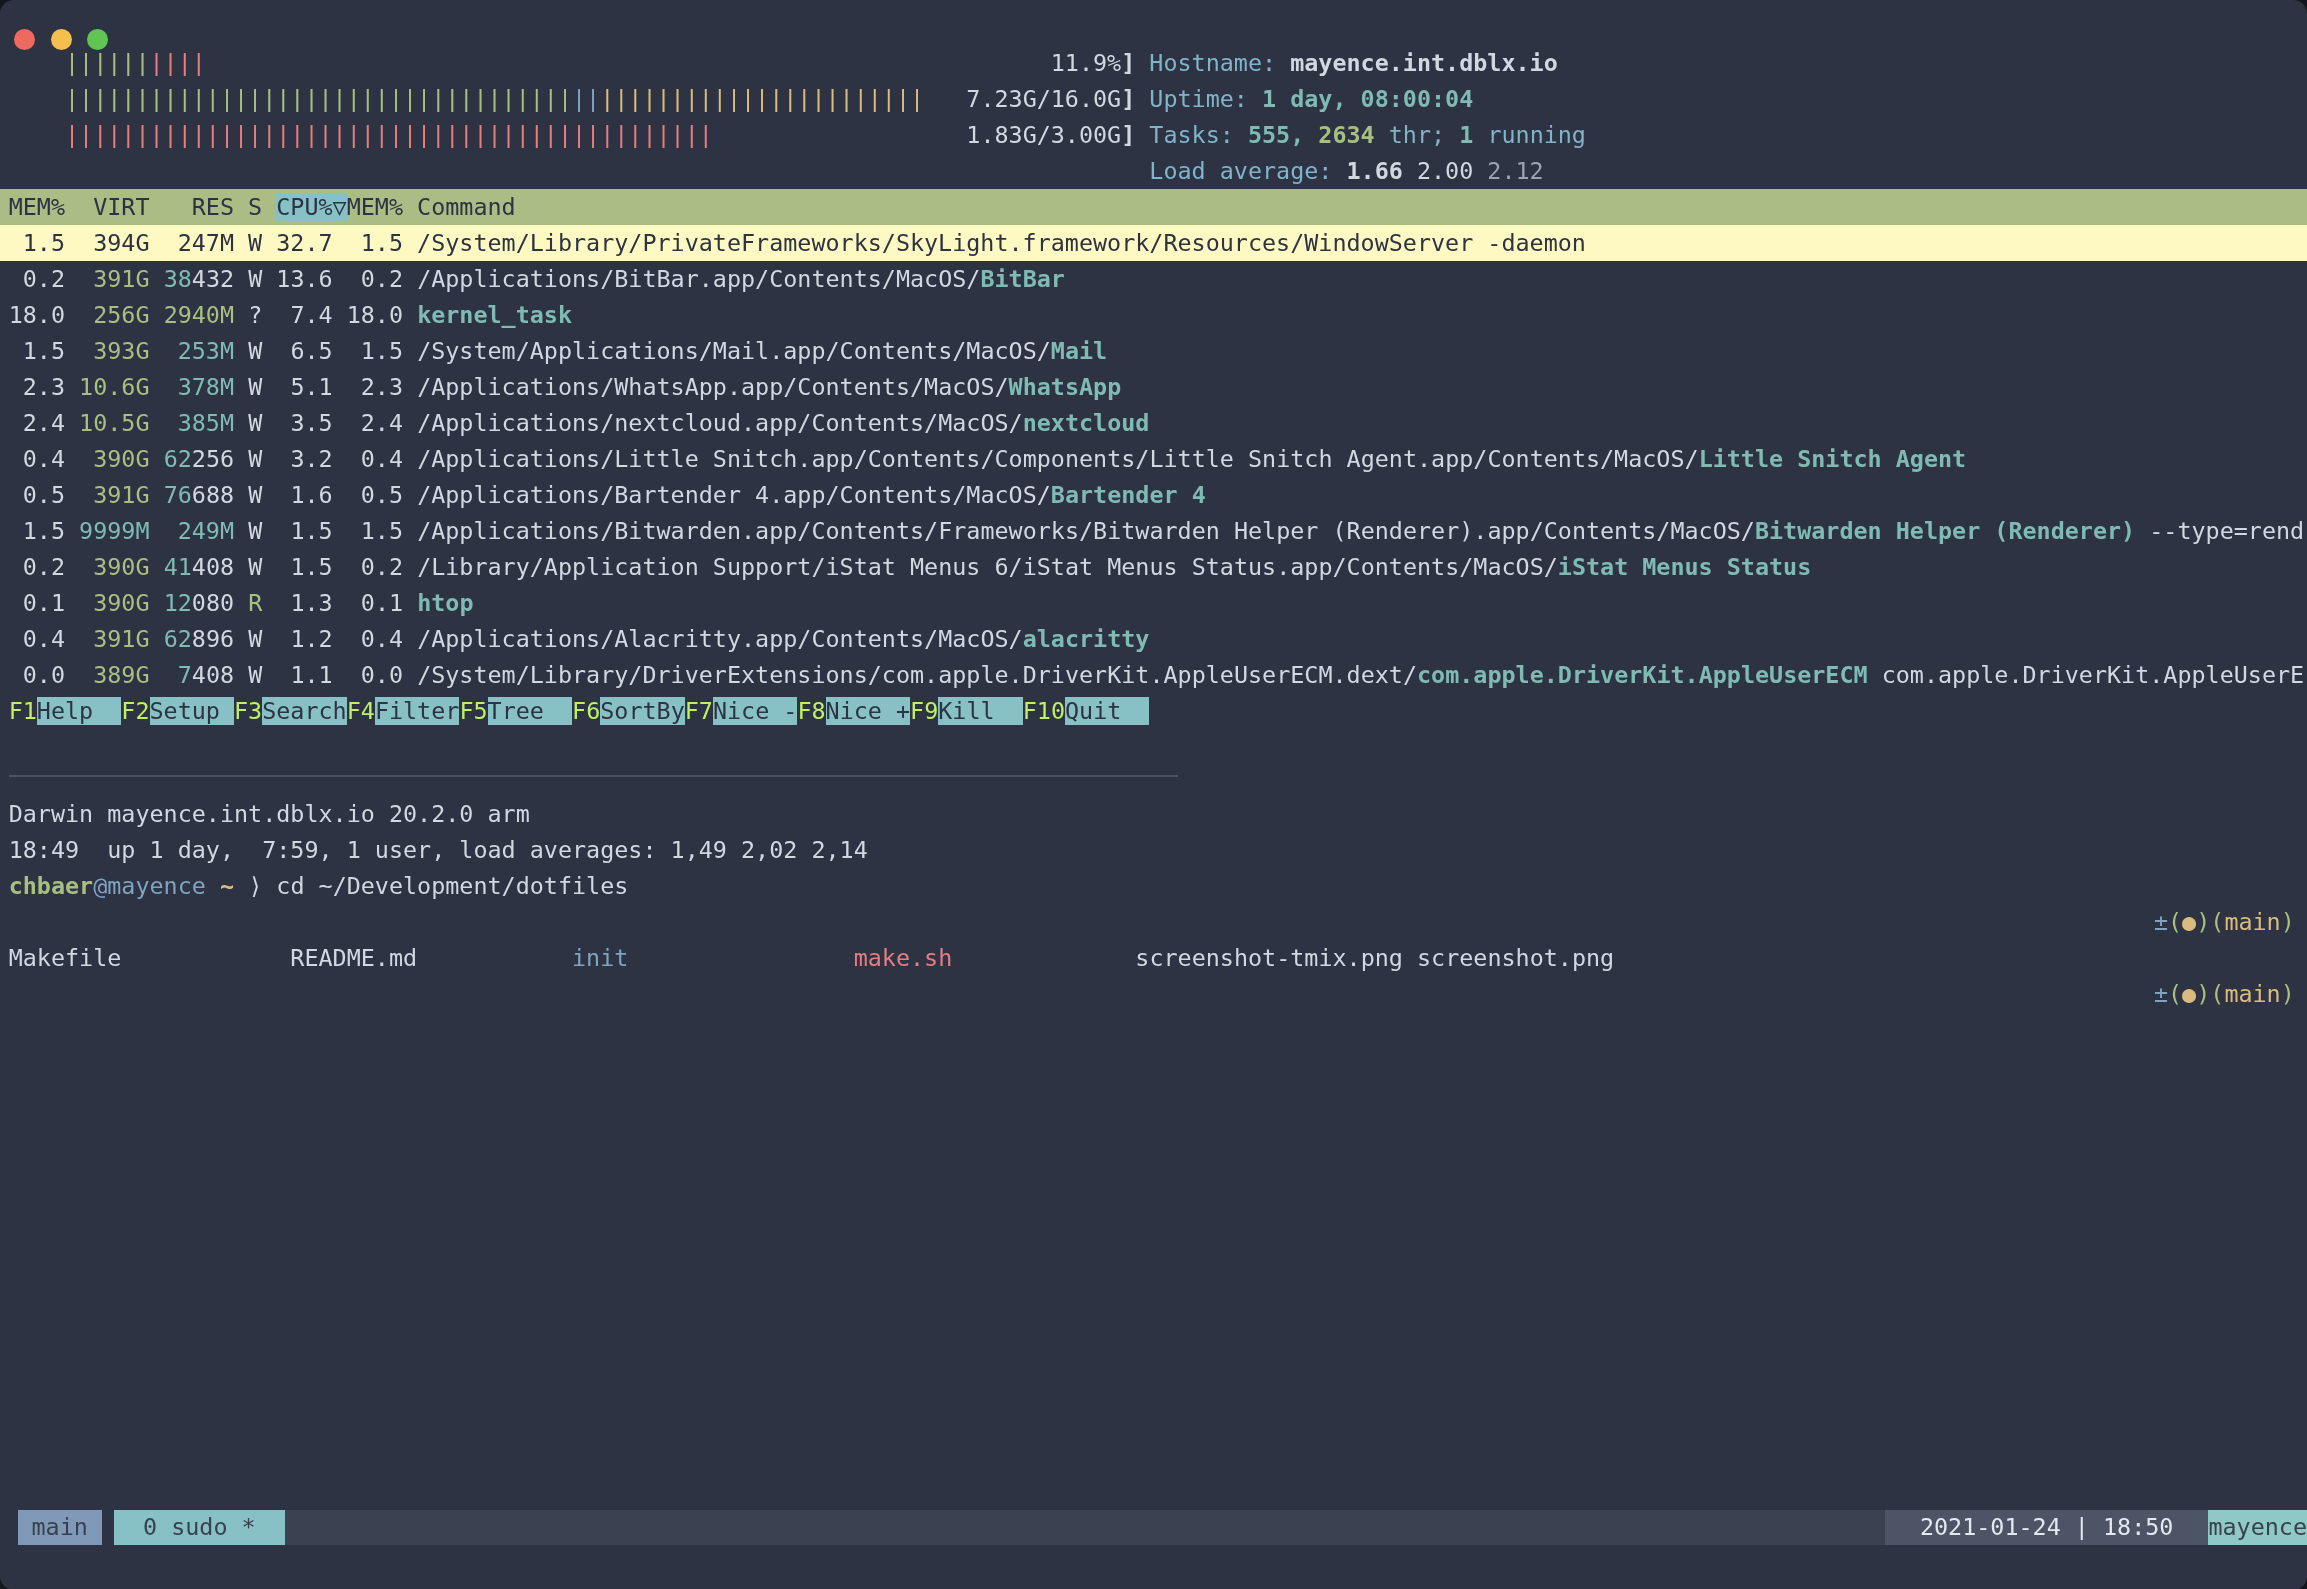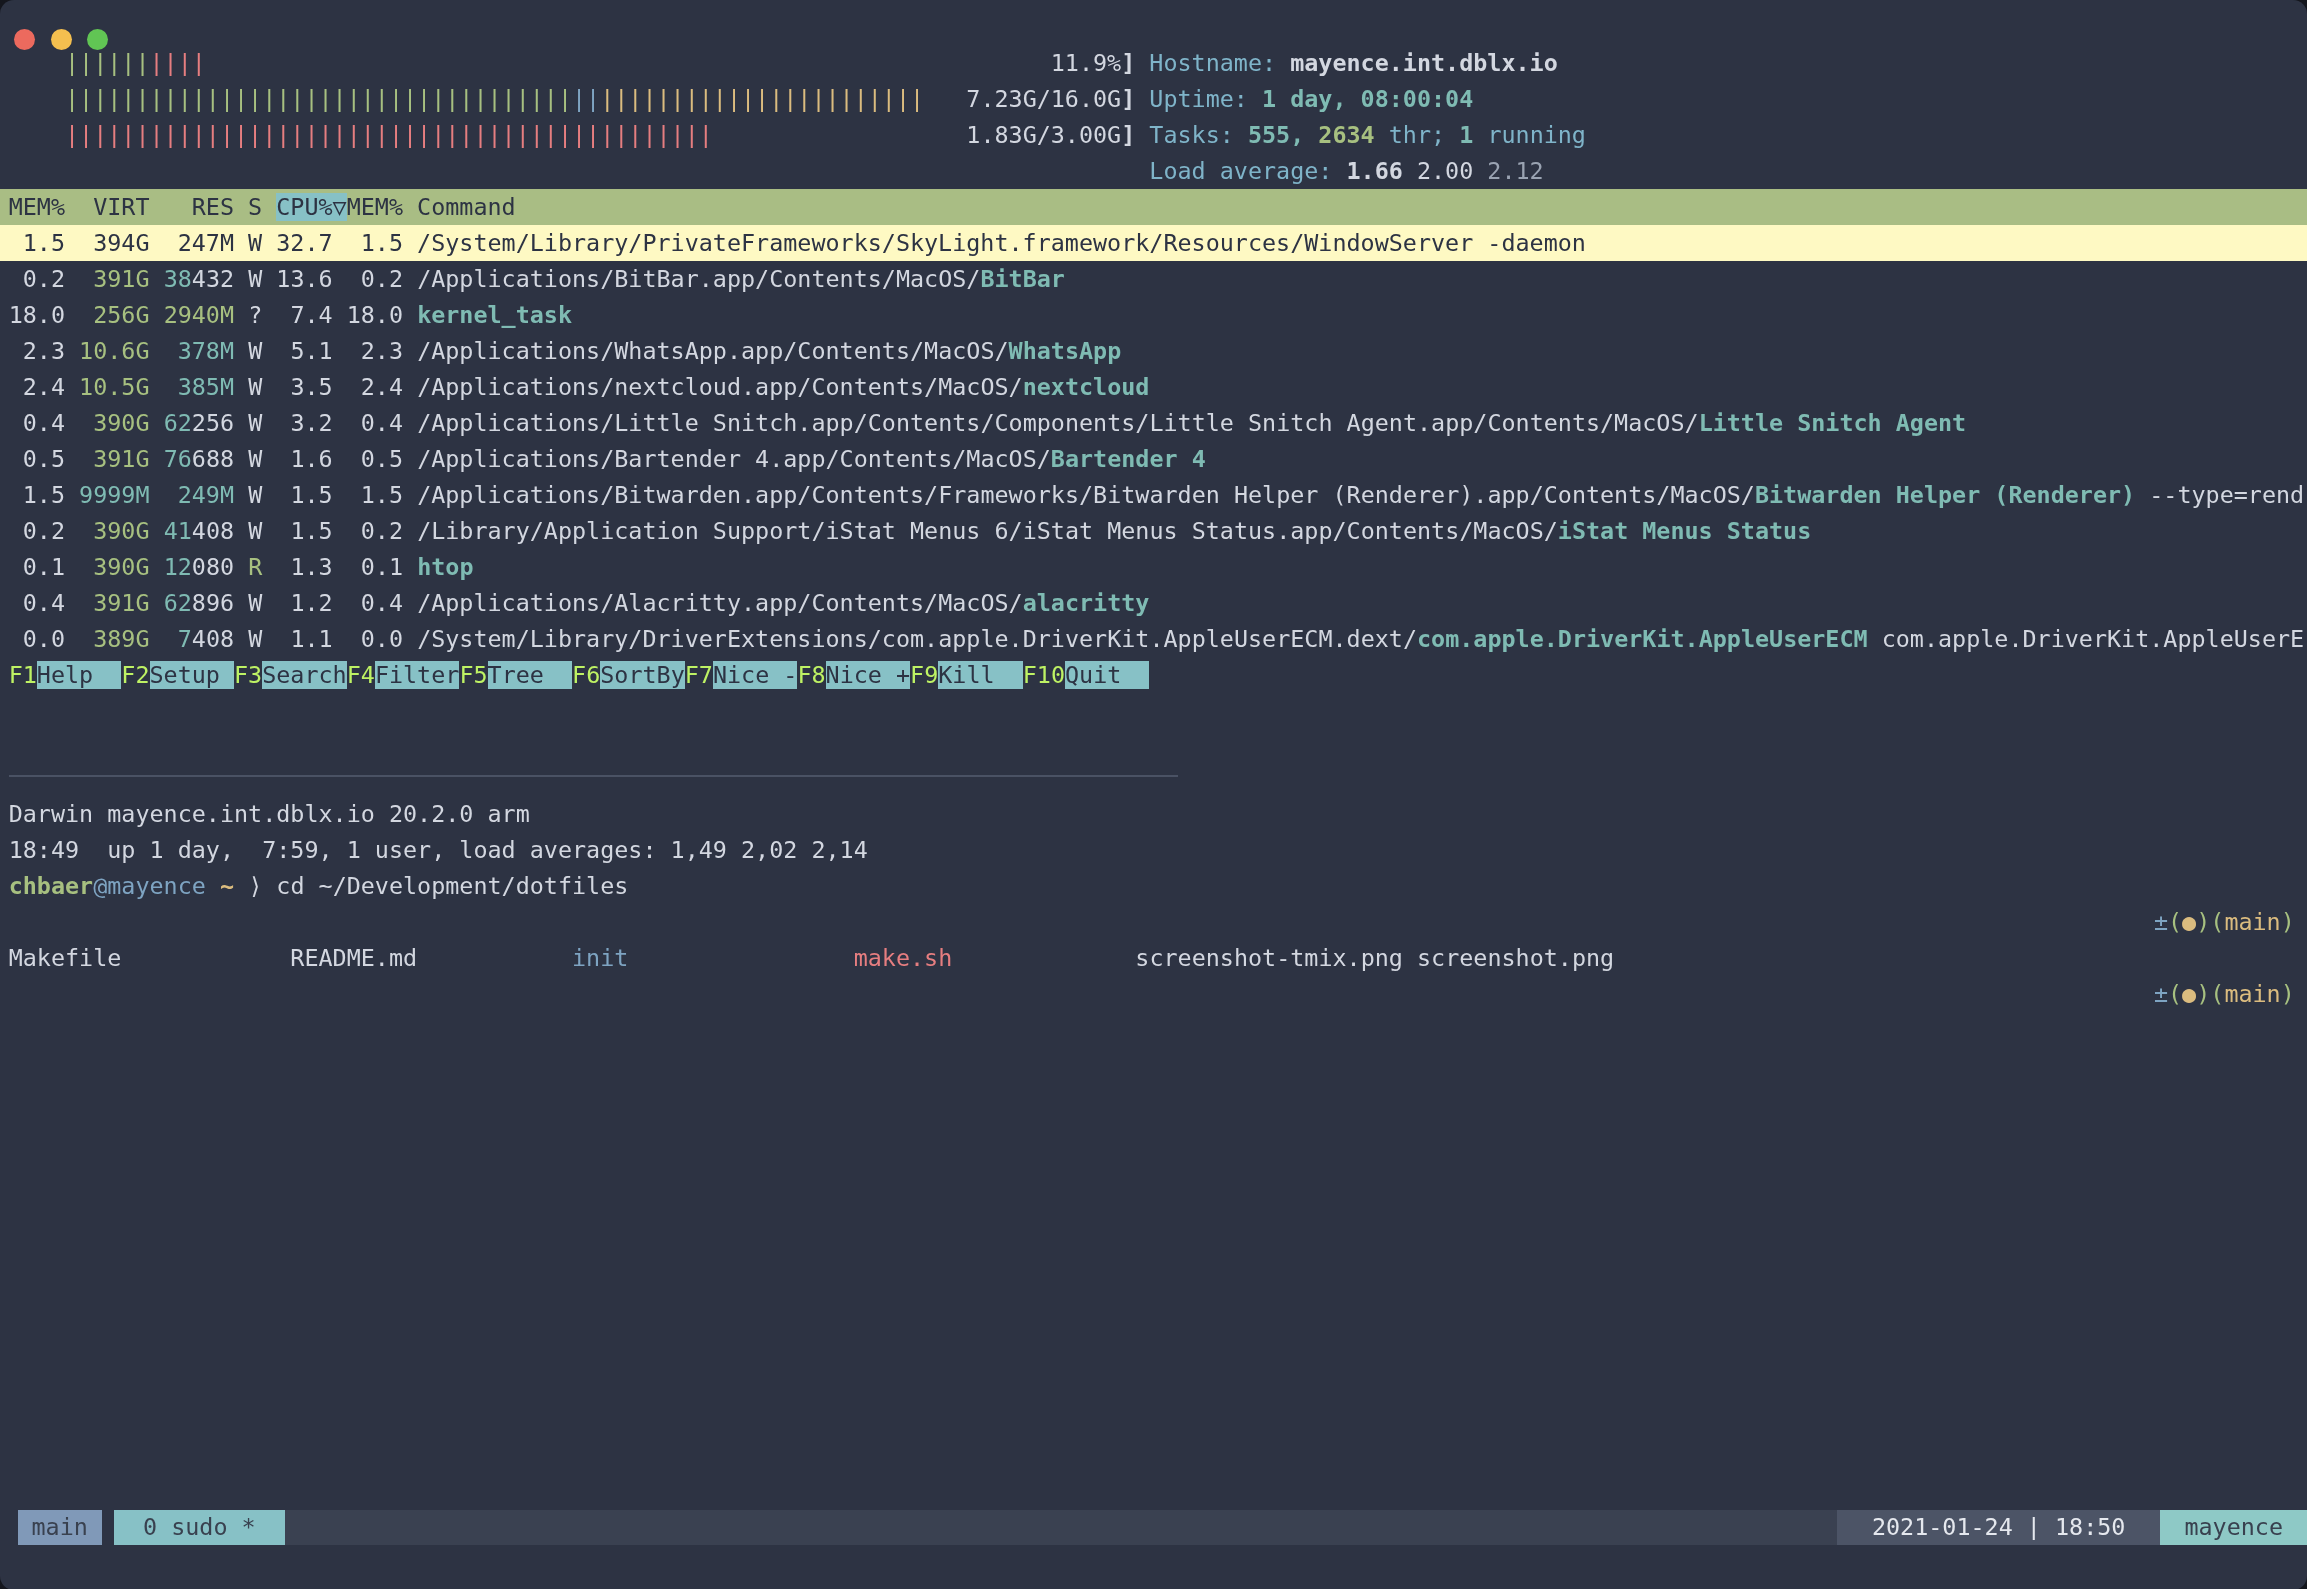--- a/index.html
+++ b/index.html
@@ -33,21 +33,21 @@
   .shell{position:absolute;top:796px;left:0;right:0;}
   .git{position:absolute;right:12.2px;top:0;white-space:pre}
 
   .tmux{position:absolute;left:0;right:0;top:1510px;height:35px;background:#3a4151;display:flex;line-height:35px;}
   .tm-spacer{width:17.5px;background:#2d3343;flex:none}
   .tm-gap{width:12.2px;background:#2d3343;flex:none}
   .tm-session{background:#8099b8;color:#39414f;padding:0 14px;flex:none}
   .tm-window{background:#87c1c6;color:#39414f;padding:0 29px;flex:none}
   .tm-right{margin-left:auto;display:flex}
   .tm-date{background:#4c5466;color:#e5e8ee;padding:0 35px;flex:none}
-  .tm-host{background:#8ec9c6;color:#39414f;padding:0 24px;flex:none}
+  .tm-host{background:#8ec9c6;color:#39414f;padding:0 0;flex:none}
 </style>
 </head>
 <body>
 
 <div class="window">
 
   <span class="tl close"></span>
   <span class="tl min"></span>
   <span class="tl zoom"></span>
 
@@ -79,20 +79,21 @@
 
     <div class="tline">
       <span class="m-info"><span class="c-cyan">Load average: </span><span class="c-fg b">1.66 </span><span class="c-fg">2.00 </span><span class="c-dim">2.12</span></span>
     </div>
 
     <div class="tline hdr-line"><span class="c-hdr">MEM%  VIRT   RES S </span><span class="c-hdrsel">CPU%▽</span><span class="c-hdr">MEM% Command</span></div>
 
     <div class="tline row-sel"><span class="c-fg"> 1.5  394G  247M W 32.7  1.5 /System/Library/PrivateFrameworks/SkyLight.framework/Resources/WindowServer -daemon</span></div>
     <div class="tline"><span class="c-fg"> 0.2  </span><span class="c-green">391G</span><span class="c-fg"> </span><span class="c-teal">38</span><span class="c-fg">432</span><span class="c-fg"> W 13.6  0.2 </span><span class="c-fg">/Applications/BitBar.app/Contents/MacOS/</span><span class="c-teal b">BitBar</span></div>
     <div class="tline"><span class="c-fg">18.0  </span><span class="c-green">256G</span><span class="c-fg"> </span><span class="c-green">2940M</span><span class="c-fg"> ?  7.4 18.0 </span><span class="c-teal b">kernel_task</span></div>
+    <div class="tline"><span class="c-fg"> 1.5  </span><span class="c-green">393G</span><span class="c-fg">  </span><span class="c-teal">253M</span><span class="c-fg"> W  6.5  1.5 </span><span class="c-fg">/System/Applications/Mail.app/Contents/MacOS/</span><span class="c-teal b">Mail</span></div>
     <div class="tline"><span class="c-fg"> 2.3 </span><span class="c-green">10.6G</span><span class="c-fg">  </span><span class="c-teal">378M</span><span class="c-fg"> W  5.1  2.3 </span><span class="c-fg">/Applications/WhatsApp.app/Contents/MacOS/</span><span class="c-teal b">WhatsApp</span></div>
     <div class="tline"><span class="c-fg"> 2.4 </span><span class="c-green">10.5G</span><span class="c-fg">  </span><span class="c-teal">385M</span><span class="c-fg"> W  3.5  2.4 </span><span class="c-fg">/Applications/nextcloud.app/Contents/MacOS/</span><span class="c-teal b">nextcloud</span></div>
     <div class="tline"><span class="c-fg"> 0.4  </span><span class="c-green">390G</span><span class="c-fg"> </span><span class="c-teal">62</span><span class="c-fg">256</span><span class="c-fg"> W  3.2  0.4 </span><span class="c-fg">/Applications/Little Snitch.app/Contents/Components/Little Snitch Agent.app/Contents/MacOS/</span><span class="c-teal b">Little Snitch Agent</span></div>
     <div class="tline"><span class="c-fg"> 0.5  </span><span class="c-green">391G</span><span class="c-fg"> </span><span class="c-teal">76</span><span class="c-fg">688</span><span class="c-fg"> W  1.6  0.5 </span><span class="c-fg">/Applications/Bartender 4.app/Contents/MacOS/</span><span class="c-teal b">Bartender 4</span></div>
     <div class="tline"><span class="c-fg"> 1.5 </span><span class="c-teal">9999M</span><span class="c-fg">  </span><span class="c-teal">249M</span><span class="c-fg"> W  1.5  1.5 </span><span class="c-fg">/Applications/Bitwarden.app/Contents/Frameworks/Bitwarden Helper (Renderer).app/Contents/MacOS/</span><span class="c-teal b">Bitwarden Helper (Renderer)</span><span class="c-fg"> --type=rend</span></div>
     <div class="tline"><span class="c-fg"> 0.2  </span><span class="c-green">390G</span><span class="c-fg"> </span><span class="c-teal">41</span><span class="c-fg">408</span><span class="c-fg"> W  1.5  0.2 </span><span class="c-fg">/Library/Application Support/iStat Menus 6/iStat Menus Status.app/Contents/MacOS/</span><span class="c-teal b">iStat Menus Status</span></div>
     <div class="tline"><span class="c-fg"> 0.1  </span><span class="c-green">390G</span><span class="c-fg"> </span><span class="c-teal">12</span><span class="c-fg">080</span><span class="c-fg"> </span><span class="c-green">R</span><span class="c-fg">  1.3  0.1 </span><span class="c-teal b">htop</span></div>
     <div class="tline"><span class="c-fg"> 0.4  </span><span class="c-green">391G</span><span class="c-fg"> </span><span class="c-teal">62</span><span class="c-fg">896</span><span class="c-fg"> W  1.2  0.4 </span><span class="c-fg">/Applications/Alacritty.app/Contents/MacOS/</span><span class="c-teal b">alacritty</span></div>
     <div class="tline"><span class="c-fg"> 0.0  </span><span class="c-green">389G</span><span class="c-fg">  </span><span class="c-teal">7</span><span class="c-fg">408</span><span class="c-fg"> W  1.1  0.0 </span><span class="c-fg">/System/Library/DriverExtensions/com.apple.DriverKit.AppleUserECM.dext/</span><span class="c-teal b">com.apple.DriverKit.AppleUserECM</span><span class="c-fg"> com.apple.DriverKit.AppleUserE</span></div>
 

